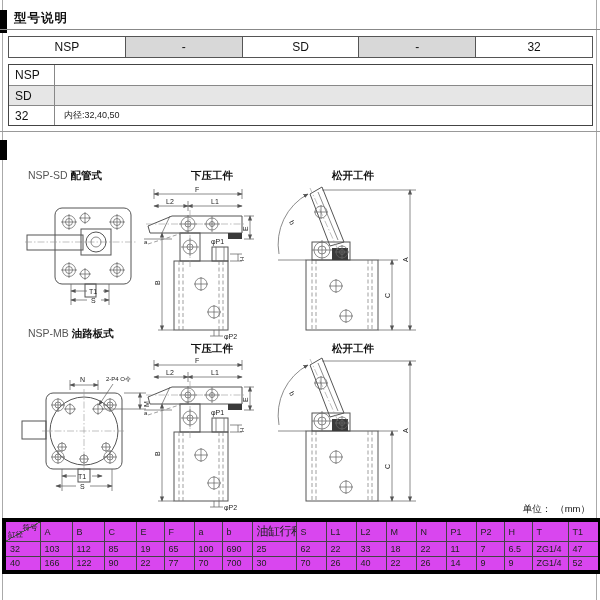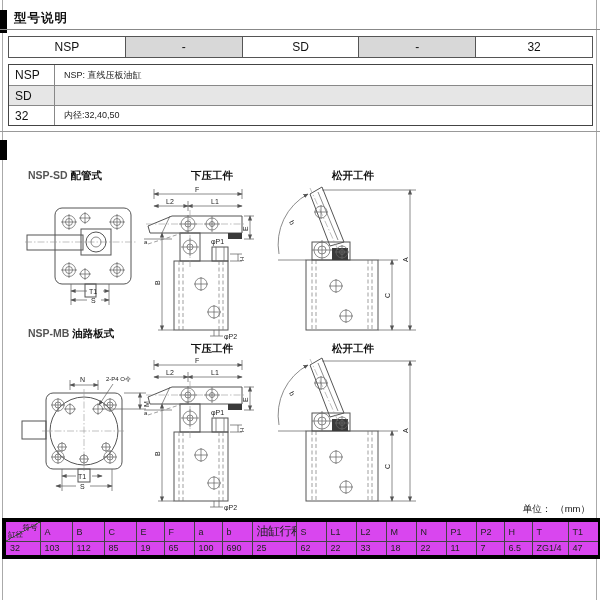--- a/index.html
+++ b/index.html
@@ -33,21 +33,21 @@
                display:flex;align-items:center}
   .legend-desc{padding-left:9px;font-size:9px;color:#222;display:flex;align-items:center}
 
   
   .section-bar-tab{position:absolute;left:0;top:140px;width:7px;height:20px;background:#000}
   .section-bar{position:absolute;left:0;right:0;top:142px;height:16px;background:var(--bar-bg,#111);
                color:#fff;display:flex;align-items:center;font-size:11px;font-weight:bold;padding-left:14px}
 
   
   .dr-title{position:absolute;font-size:10.5px;font-weight:bold;color:#111;white-space:nowrap}
-  .dr-title .pre{font-weight:bold;color:#555}
+  .dr-title .pre{font-weight:normal;color:#555}
   .dr-title.ctr{text-align:center}
 
   
   svg .ln{stroke:#555;stroke-width:1;fill:none}
   svg .thin{stroke:#666;stroke-width:.75;fill:none}
   svg .dsh{stroke:#777;stroke-width:.7;fill:none;stroke-dasharray:4 2.5}
   svg .cl{stroke:#999;stroke-width:.6;fill:none;stroke-dasharray:7 2 1.5 2}
   svg .dark{fill:#3a3a3a;stroke:none}
   svg text{fill:#222;font-size:7px;font-family:"Liberation Sans","DejaVu Sans",sans-serif}
   svg text.sm{font-size:6px}
@@ -94,21 +94,20 @@
     <div class="model-cell">NSP</div>
     <div class="model-cell sep">-</div>
     <div class="model-cell">SD</div>
     <div class="model-cell sep">-</div>
     <div class="model-cell">32</div>
   </div>
 
   <div class="legend">
     <div class="legend-row">
       <div class="legend-code">NSP</div>
-      <div class="legend-desc">NSP: 直线压板油缸</div>
     </div>
     <div class="legend-row alt">
       <div class="legend-code">SD</div>
     </div>
     <div class="legend-row">
       <div class="legend-code">32</div>
       <div class="legend-desc">内径:32,40,50</div>
     </div>
   </div>
   <div class="rule2"></div>
@@ -558,16 +557,37 @@
           <td>22</td>
           <td>33</td>
           <td>18</td>
           <td>22</td>
           <td>11</td>
           <td>7</td>
           <td>6.5</td>
           <td>ZG1/4</td>
           <td>47</td>
         </tr>
+        <tr>
+          <td>40</td>
+          <td>166</td>
+          <td>122</td>
+          <td>90</td>
+          <td>22</td>
+          <td>77</td>
+          <td>70</td>
+          <td>700</td>
+          <td>30</td>
+          <td>70</td>
+          <td>26</td>
+          <td>40</td>
+          <td>22</td>
+          <td>26</td>
+          <td>14</td>
+          <td>9</td>
+          <td>9</td>
+          <td>ZG1/4</td>
+          <td>52</td>
+        </tr>
       </tbody>
   </table>
 
 </div>
 
 </body></html>

